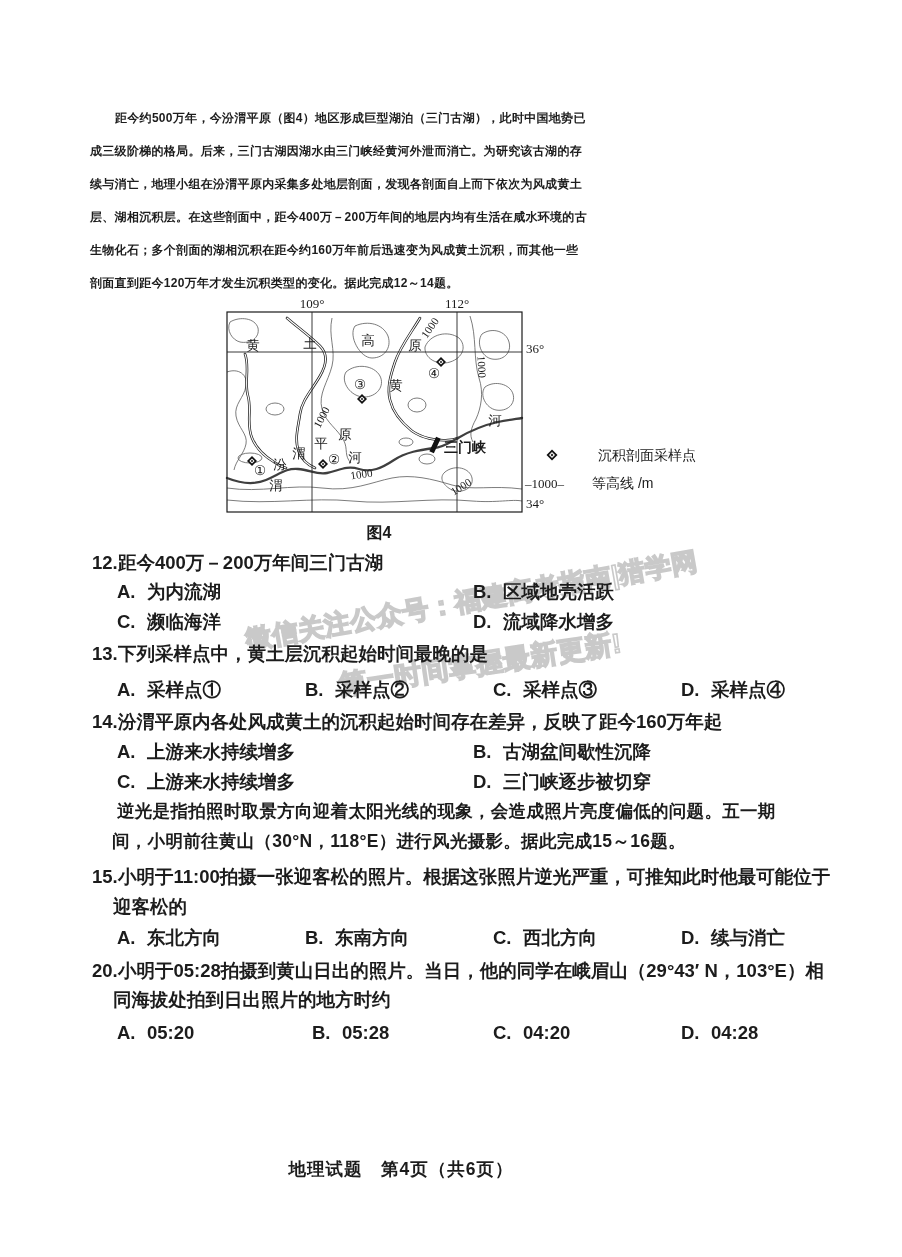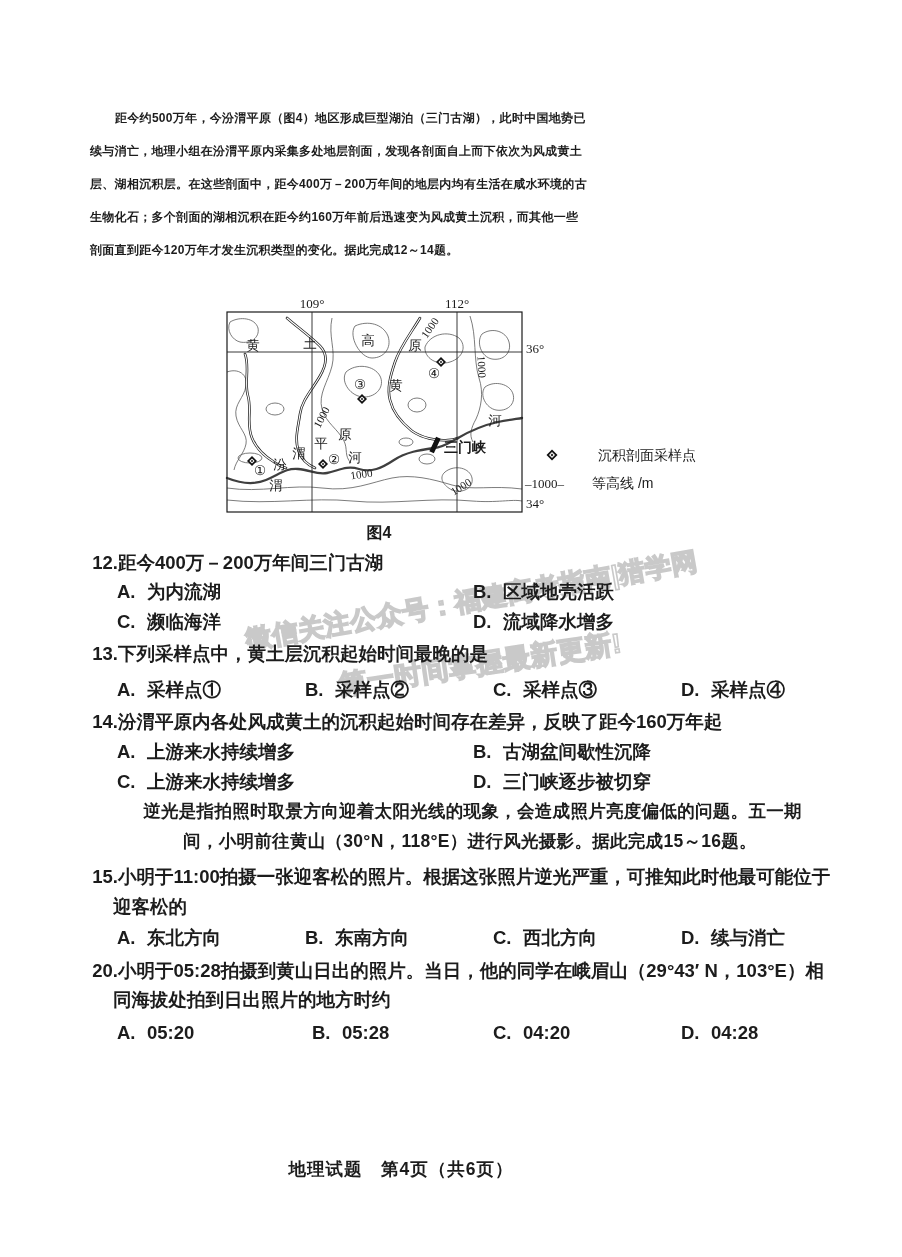--- a/index.html
+++ b/index.html
@@ -9,25 +9,25 @@
   .wm{position:absolute;white-space:nowrap;font-weight:700;color:#ffffff;
       -webkit-text-stroke:1.6px #c9c9c9;transform-origin:0 50%;line-height:34px;}
   .wm1{left:246px;top:623px;font-size:26px;transform:rotate(-10deg);letter-spacing:0.5px;}
   .wm2{left:340px;top:668px;font-size:27px;transform:rotate(-8.5deg);letter-spacing:0.5px;}
   
   .intro1{position:absolute;left:90px;top:102px;width:740px;font-size:12px;
           font-weight:600;line-height:33px;letter-spacing:0.3px;}
   .iline{white-space:nowrap;}
   .iline.ind{text-indent:25px;}
   .intro2{position:absolute;left:112px;top:796px;width:716px;font-size:17.5px;
-          font-weight:600;line-height:30px;letter-spacing:0.3px;text-align:center;}
+          font-weight:600;line-height:30px;letter-spacing:0.3px;}
   .intro2 .iline.ind{text-indent:5px;}
   
   .row{position:absolute;left:92px;font-size:18.5px;font-weight:700;line-height:24px;white-space:nowrap;}
-  .qnum{display:inline-block;width:26px;text-align:center;}
+  .qnum{display:inline-block;width:26px;}
   .stem2{left:113px;}
   .opt{position:absolute;font-size:18.5px;font-weight:700;line-height:24px;white-space:nowrap;}
   .olab{display:inline-block;width:30px;}
   
   .footer{position:absolute;left:0;top:1157px;width:802px;text-align:center;
           font-size:17.5px;font-weight:700;letter-spacing:1px;}
   
   .mapsvg{position:absolute;left:220px;top:292px;width:500px;height:255px;}
   .mapsvg text{fill:#1a1a1a;font-family:"Liberation Sans",sans-serif;}
   .mapsvg .num{font-family:"Liberation Serif",serif;font-size:13px;}
@@ -44,20 +44,21 @@
 </head>
 <body>
 
 <div class="page">
 
   <div class="wm wm1">微信关注公众号：福建高考指南|猎学网</div>
   <div class="wm wm2">第一时间掌握最新更新!</div>
 
   <div class="intro1">
     <div class="iline ind">距今约500万年，今汾渭平原（图4）地区形成巨型湖泊（三门古湖），此时中国地势已</div>
+    <div class="iline">成三级阶梯的格局。后来，三门古湖因湖水由三门峡经黄河外泄而消亡。为研究该古湖的存</div>
     <div class="iline">续与消亡，地理小组在汾渭平原内采集多处地层剖面，发现各剖面自上而下依次为风成黄土</div>
     <div class="iline">层、湖相沉积层。在这些剖面中，距今400万－200万年间的地层内均有生活在咸水环境的古</div>
     <div class="iline">生物化石；多个剖面的湖相沉积在距今约160万年前后迅速变为风成黄土沉积，而其他一些</div>
     <div class="iline">剖面直到距今120万年才发生沉积类型的变化。据此完成12～14题。</div>
   </div>
 
   <svg class="mapsvg" viewBox="0 0 500 255">
 
     <g>
       <path class="ct" d="M10,30 C20,24 35,26 38,36 C40,46 30,52 20,50 C12,48 6,38 10,30 Z"></path>

